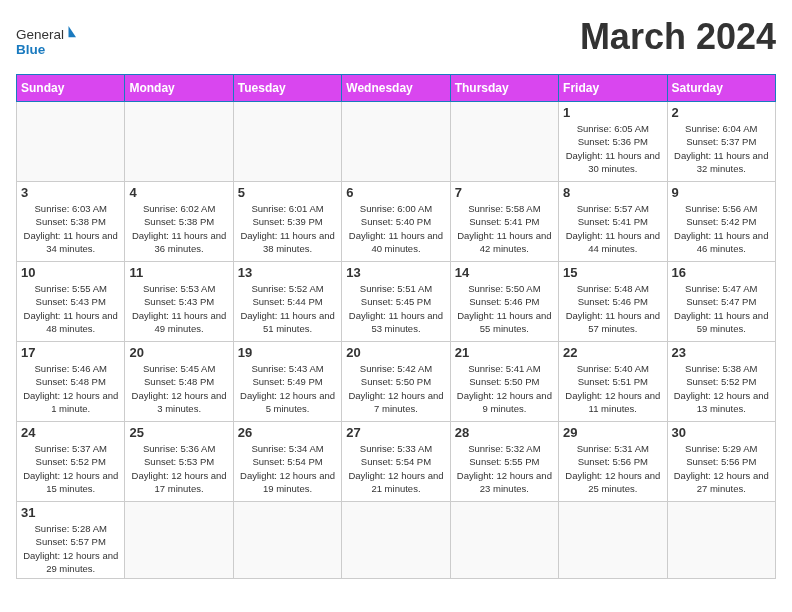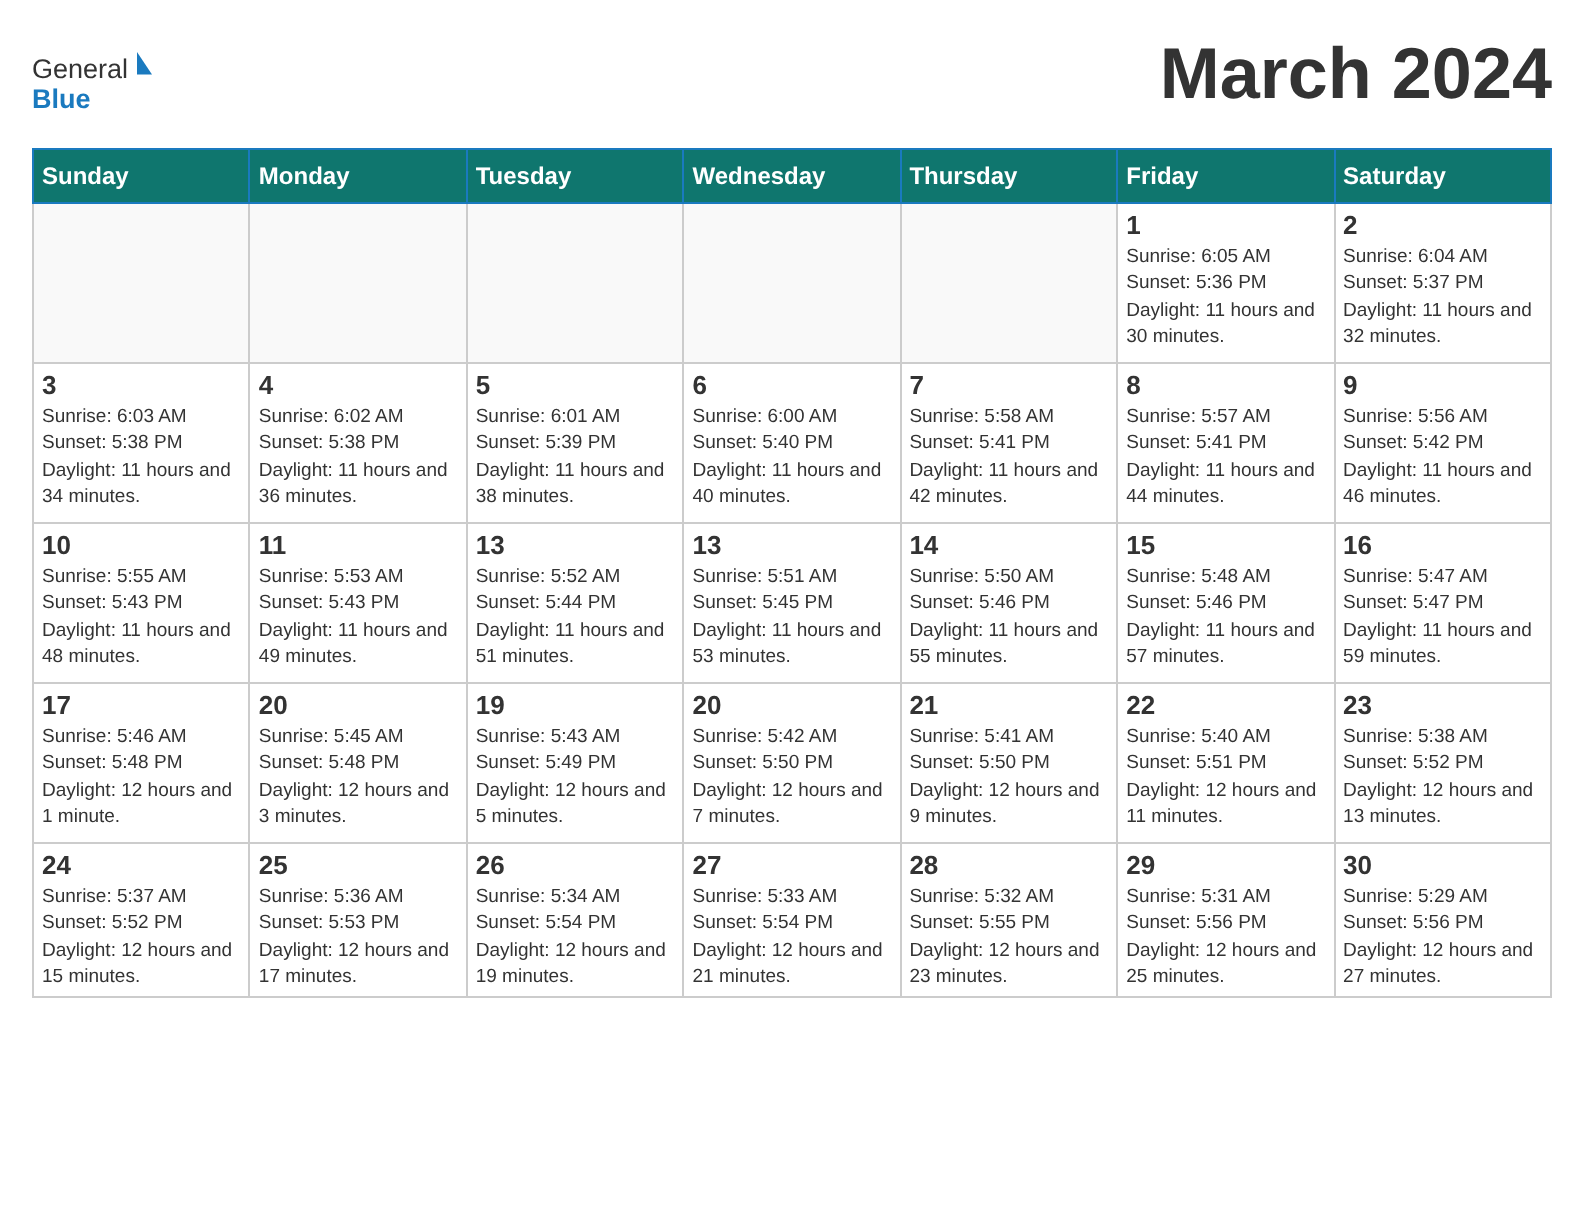--- a/index.html
+++ b/index.html
@@ -33,21 +33,21 @@
     .subtitle {
       font-size: 15px;
       color: #333;
     }
     table {
       width: 100%;
       border-collapse: collapse;
       table-layout: fixed;
     }
     thead tr th {
-      background: #0f766e;
+      background: #d946ef;
       color: #fff;
       font-size: 12px;
       font-weight: bold;
       padding: 6px 4px;
       text-align: left;
       border: 1px solid #1a7abf;
     }
     tbody tr td {
       border: 1px solid #ccc;
       vertical-align: top;
@@ -64,20 +64,21 @@
       font-size: 13px;
       font-weight: bold;
       color: #333;
       display: block;
       margin-bottom: 2px;
     }
     .day-info {
       font-size: 9.5px;
       color: #333;
       line-height: 1.4;
+      text-align: center;
     }
     .empty-cell {
       background: #f9f9f9;
     }
   </style>
 </head>
 <body>
 
 <div>
   <div class="header-area">
@@ -324,15 +325,30 @@
 and 25 minutes.</div>
           </td>
           <td>
             <span class="day-number">30</span>
             <div class="day-info">Sunrise: 5:29 AM
 Sunset: 5:56 PM
 Daylight: 12 hours
 and 27 minutes.</div>
           </td>
         </tr>
+        <tr>
+          <td>
+            <span class="day-number">31</span>
+            <div class="day-info">Sunrise: 5:28 AM
+Sunset: 5:57 PM
+Daylight: 12 hours
+and 29 minutes.</div>
+          </td>
+          <td class="empty-cell"></td>
+          <td class="empty-cell"></td>
+          <td class="empty-cell"></td>
+          <td class="empty-cell"></td>
+          <td class="empty-cell"></td>
+          <td class="empty-cell"></td>
+        </tr>
       </tbody>
   </table>
 </div>
 
 </body></html>

